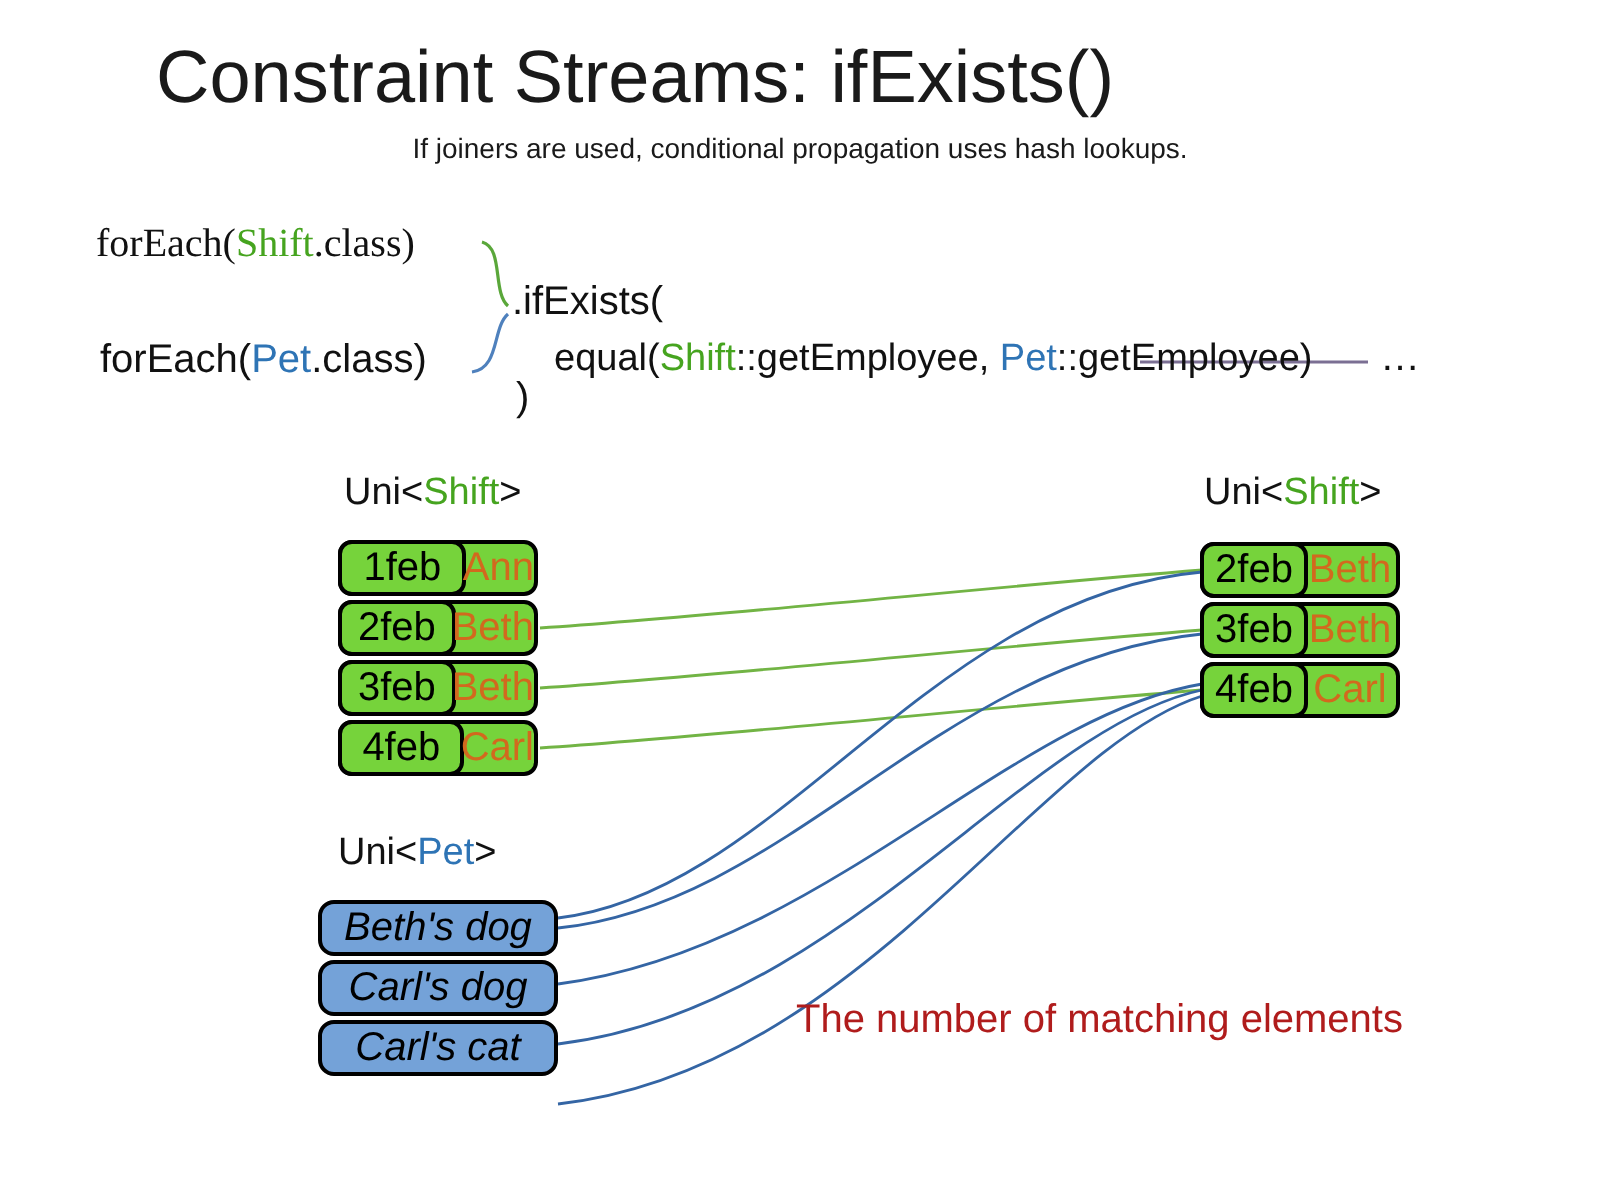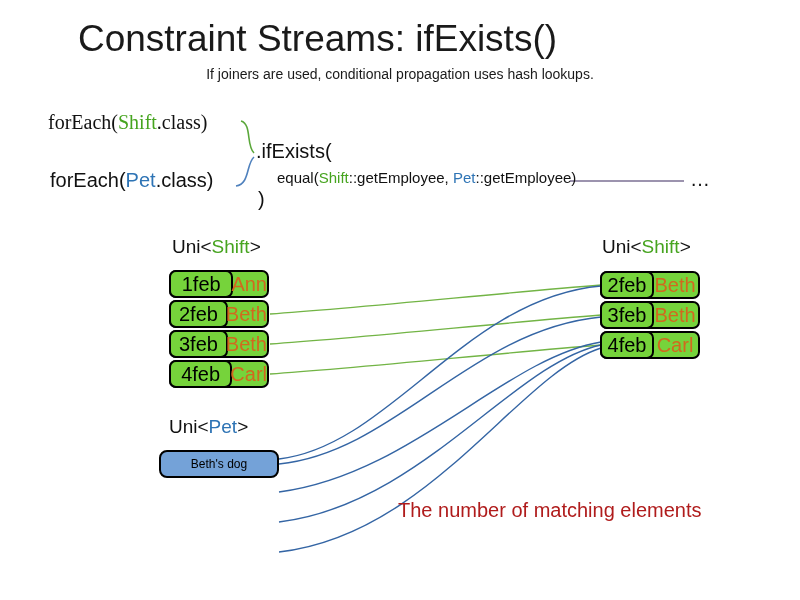--- a/index.html
+++ b/index.html
@@ -4,38 +4,38 @@
 <style>
   html,body{margin:0;padding:0;}
   .canvas{
     position:relative;width:800px;height:600px;background:#ffffff;
     font-family:"Liberation Sans",sans-serif;overflow:hidden;color:#111;
   }
   .abs{position:absolute;white-space:nowrap;}
   .title{left:0;top:18px;width:635px;text-align:center;font-size:37px;color:#1a1a1a;}
   .subtitle{left:0;top:66px;width:800px;text-align:center;font-size:14px;color:#1a1a1a;}
   .code{font-size:20px;color:#111;}
-  .code-small{font-size:15px;color:#111;}
+  .code-small{font-size:19px;color:#111;}
   .green-t{color:#46a41f;}
   .blue-t{color:#2e74b5;}
   .tbl-label{font-size:19px;color:#111;}
   .shift-row{
     box-sizing:border-box;height:28px;width:100px;display:flex;
     background:#76d33b;border:2px solid #000;border-radius:7px;margin-bottom:2px;
   }
   .shift-date{
     box-sizing:border-box;margin:-2px;height:28px;display:flex;align-items:center;justify-content:center;
     background:#76d33b;border:2px solid #000;border-radius:7px;font-size:20px;color:#000;
   }
   .w-left{width:66px;}
   .w-right{width:54px;}
   .shift-name{flex:1;display:flex;align-items:center;justify-content:center;font-size:20px;color:#d2691e;}
   .pet-box{
     box-sizing:border-box;height:28px;width:120px;margin-bottom:2px;display:flex;align-items:center;justify-content:center;
-    background:#74a2d8;border:2px solid #000;border-radius:8px;font-size:12px;color:#000;
+    background:#74a2d8;border:2px solid #000;border-radius:8px;font-size:20px;color:#000;font-style:italic;
   }
   .note{font-size:20px;line-height:25px;color:#b01c1c;}
   svg.overlay{position:absolute;left:0;top:0;pointer-events:none;}
   .ellipsis{font-size:20px;color:#111;}
 </style>
 </head>
 <body>
 
 <div class="canvas">
 
@@ -107,19 +107,21 @@
     <div class="shift-row">
       <span class="shift-date w-right">4feb</span>
       <span class="shift-name">Carl</span>
     </div>
   </div>
 
   <div class="abs tbl-label" style="left:169px;top:416px;"><span>Uni&lt;</span><span class="blue-t">Pet</span><span>&gt;</span></div>
 
   <div class="abs" style="left:159px;top:450px;">
     <div class="pet-box">Beth's dog</div>
+    <div class="pet-box">Carl's dog</div>
+    <div class="pet-box">Carl's cat</div>
   </div>
 
   <div class="abs note" style="left:398px;top:498px;">
     <div>The number of matching elements</div>
   </div>
 
 </div>
 
 </body></html>

